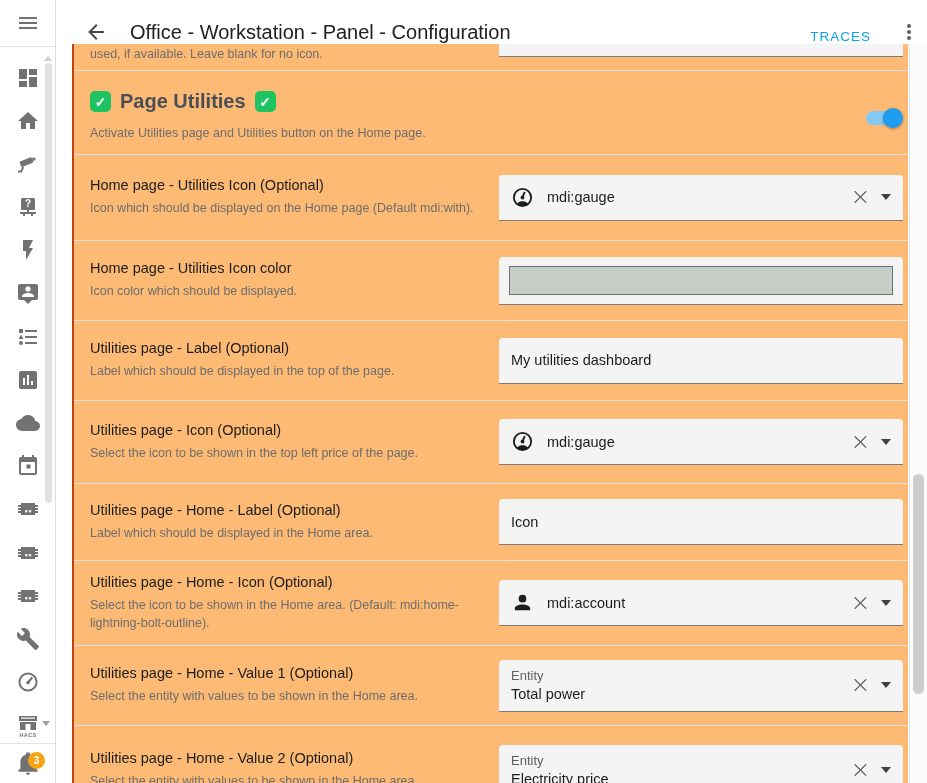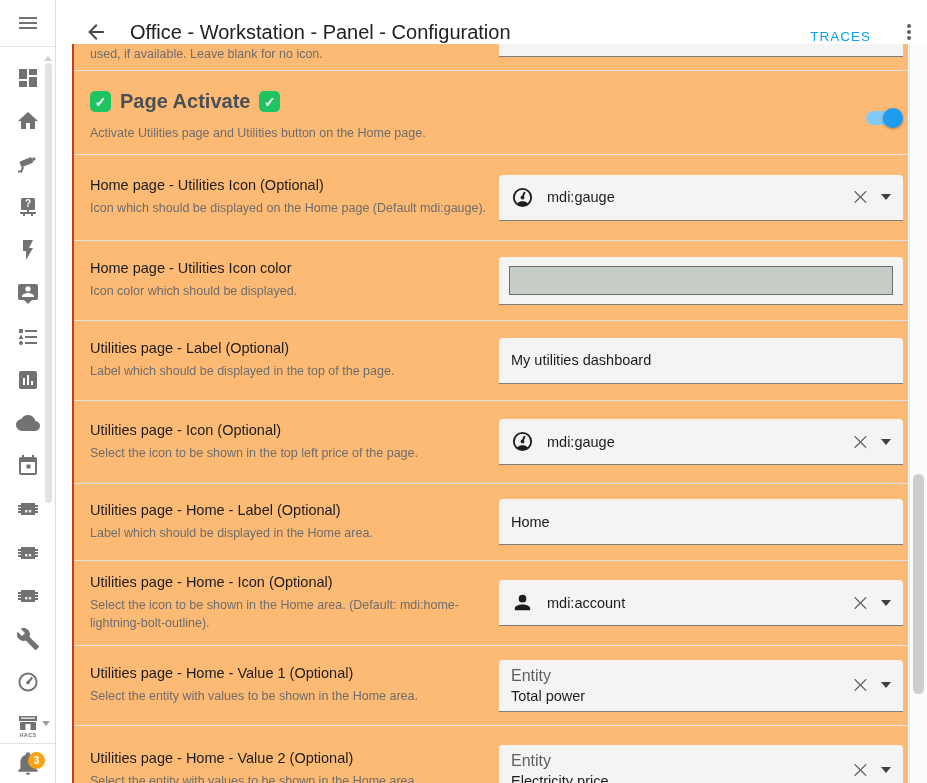--- a/index.html
+++ b/index.html
@@ -85,21 +85,21 @@
            border-radius:4px 4px 0 0; display:flex; align-items:center;
            padding:0 8px 0 12px; cursor:pointer; }
   .field-46 { height:46px; }
   .field-52 { height:52px; }
   .field-icon { width:23px; height:23px; margin-right:13px; flex-shrink:0; }
   .field-value { font-size:14.5px; color:#1c1c1c; flex:1; white-space:nowrap; overflow:hidden; }
   .clear-x { width:20px; height:20px; flex-shrink:0; margin-right:10px; cursor:pointer; }
   .caret { width:0; height:0; border-left:5px solid transparent; border-right:5px solid transparent;
            border-top:6px solid #3f3f3f; margin-right:4px; cursor:pointer; }
   .entity-col { flex:1; display:flex; flex-direction:column; justify-content:center; }
-  .entity-label { font-size:16px; color:#5f5f5f; margin-bottom:3px; }
+  .entity-label { font-size:13px; color:#5f5f5f; margin-bottom:3px; }
   .color-field { height:48px; padding:0 10px; }
   .swatch { width:100%; height:29px; border:1px solid #6f6f6f; background:#c6ccc6; }
 
   .icon-g { fill:#727272; }
   .icon-dark { fill:#1d1d1d; }
   .icon-x { fill:#5f5f5f; }
 </style>
 </head>
 <body>
 
@@ -245,33 +245,33 @@
     <div class="row partial-row">
       <div class="row-text">
         <div class="row-desc">used, if available. Leave blank for no icon.</div>
       </div>
       <div class="partial-field"></div>
     </div>
 
     <div class="row section-row">
       <div class="section-head">
         <span class="checkbox-emoji">✓</span>
-        <span class="section-title">Page Activate</span>
+        <span class="section-title">Page Utilities</span>
         <span class="checkbox-emoji">✓</span>
       </div>
       <div class="section-desc">Activate Utilities page and Utilities button on the Home page.</div>
       <div class="toggle">
         <div class="toggle-thumb"></div>
       </div>
     </div>
 
     <div class="row" style="height:86px">
       <div class="row-text">
         <div class="row-label">Home page - Utilities Icon (Optional)</div>
-        <div class="row-desc">Icon which should be displayed on the Home page (Default mdi:gauge).</div>
+        <div class="row-desc">Icon which should be displayed on the Home page (Default mdi:with).</div>
       </div>
       <div class="field field-46">
         <svg class="field-icon" viewBox="0 0 24 24">
             <path class="icon-dark" d="M12,2A10,10 0 0,0 2,12A10,10 0 0,0 12,22A10,10 0 0,0 22,12A10,10 0 0,0 12,2M12,4A8,8 0 0,1 20,12C20,14.4 19,16.5 17.3,18C15.9,16.7 14,16 12,16C10,16 8.2,16.7 6.7,18C5,16.5 4,14.4 4,12A8,8 0 0,1 12,4M14,5.89C13.62,5.9 13.26,6.15 13.1,6.54L11.81,9.77L11.71,10C11,10.13 10.41,10.6 10.14,11.26C9.73,12.29 10.23,13.45 11.26,13.86C12.29,14.27 13.45,13.77 13.86,12.74C14.12,12.08 14,11.32 13.57,10.76L13.67,10.5L14.96,7.29L14.97,7.26C15.17,6.75 14.92,6.17 14.41,5.96C14.28,5.91 14.15,5.89 14,5.89Z"></path>
           </svg>
         <span class="field-value">mdi:gauge</span>
         <svg class="clear-x" viewBox="0 0 24 24">
             <path class="icon-x" d="M18.3,5.7L12,12L18.3,18.3L17.6,19L11.3,12.7L5,19L4.3,18.3L10.6,12L4.3,5.7L5,5L11.3,11.3L17.6,5Z" stroke="#5f5f5f" stroke-width="0.8"></path>
           </svg>
         <span class="caret"></span>
@@ -314,21 +314,21 @@
         <span class="caret"></span>
       </div>
     </div>
 
     <div class="row" style="height:77px">
       <div class="row-text">
         <div class="row-label">Utilities page - Home - Label (Optional)</div>
         <div class="row-desc">Label which should be displayed in the Home area.</div>
       </div>
       <div class="field field-46">
-        <span class="field-value">Home</span>
+        <span class="field-value">Icon</span>
       </div>
     </div>
 
     <div class="row" style="height:85px">
       <div class="row-text">
         <div class="row-label">Utilities page - Home - Icon (Optional)</div>
         <div class="row-desc">Select the icon to be shown in the Home area. (Default: mdi:home-lightning-bolt-outline).</div>
       </div>
       <div class="field field-46">
         <svg class="field-icon" viewBox="0 0 24 24">

